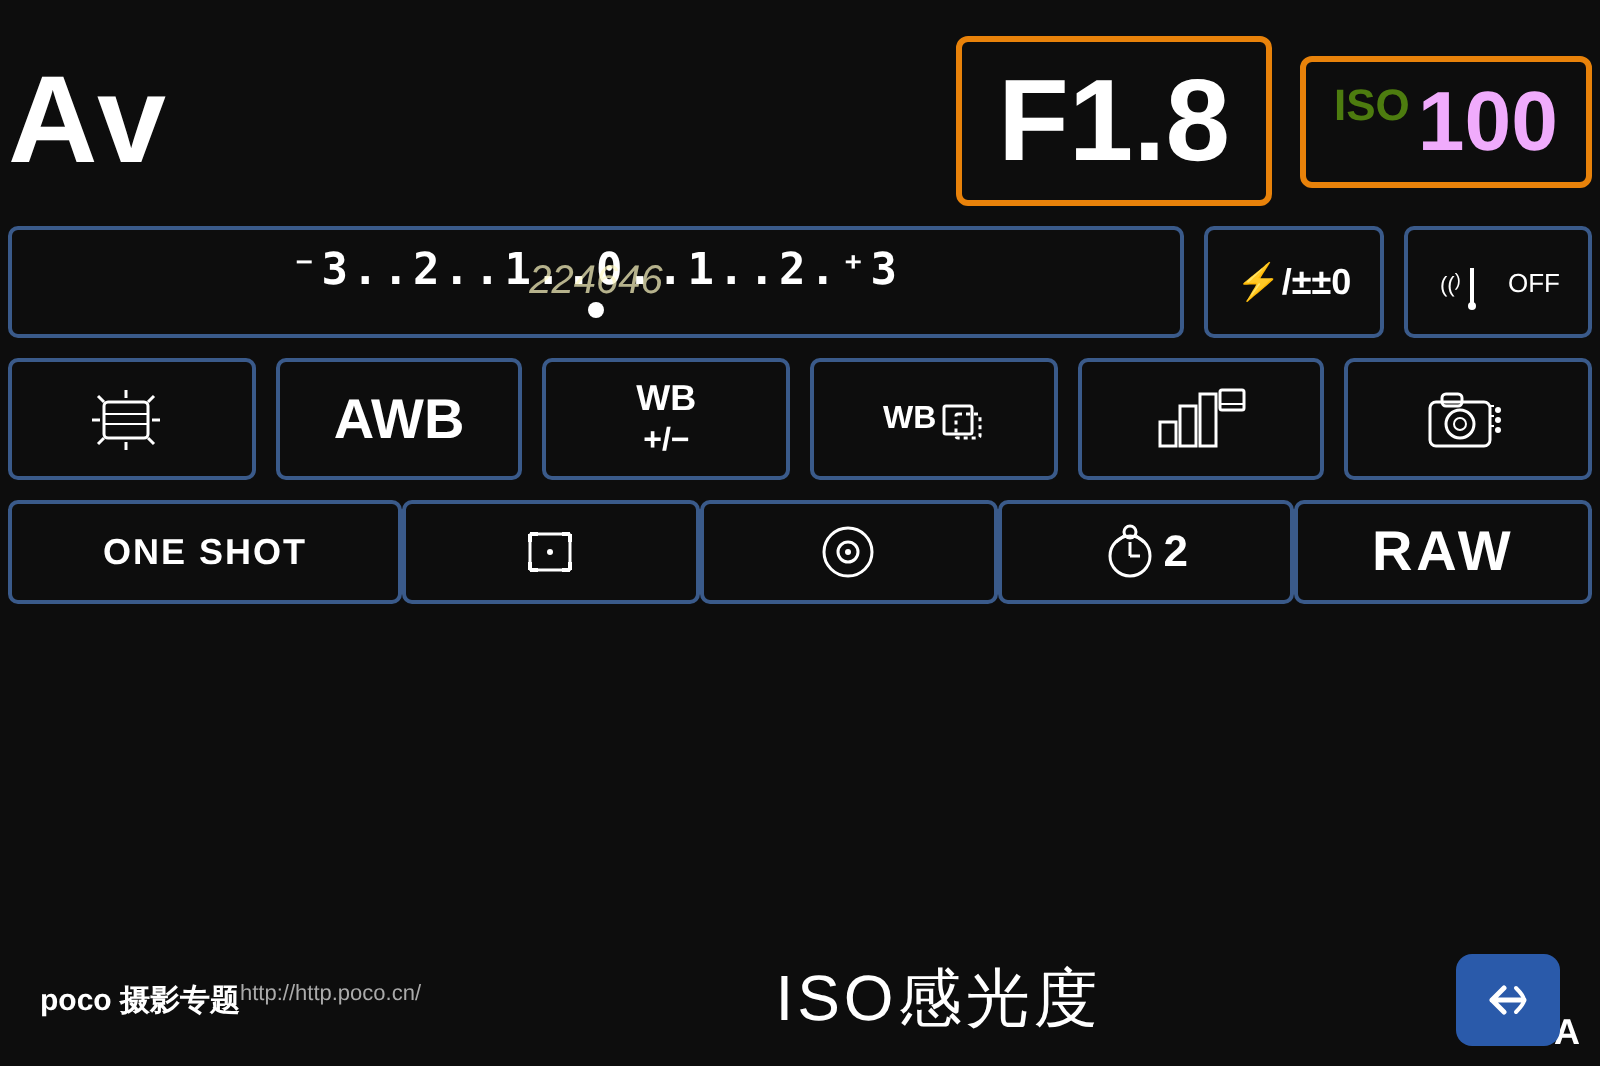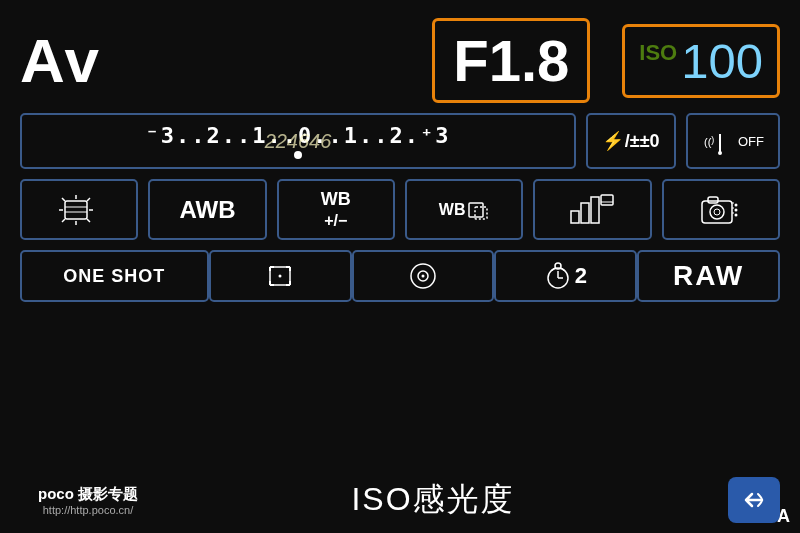--- a/index.html
+++ b/index.html
@@ -11,21 +11,21 @@
       color: white;
       overflow: hidden;
       position: relative;
     }
 
     .screen {
       width: 800px;
       height: 533px;
       background: #0d0d0d;
       position: relative;
-      padding: 18px 20px;
+      padding: 18px 4px;
     }
 
     
     .row1 {
       display: flex;
       align-items: center;
       gap: 16px;
       margin-bottom: 10px;
     }
 
@@ -38,21 +38,21 @@
     }
 
     .f-value {
       font-size: 58px;
       font-weight: bold;
       color: white;
       padding: 6px 18px;
       border: 3px solid #e8820a;
       border-radius: 6px;
       margin-left: auto;
-      margin-right: 18px;
+      margin-right: 0;
     }
 
     .iso-box {
       border: 3px solid #e8820a;
       border-radius: 6px;
       display: flex;
       align-items: center;
       padding: 6px 14px;
       gap: 4px;
     }
@@ -60,23 +60,23 @@
     .iso-label {
       font-size: 22px;
       font-weight: bold;
       color: #4d7c0f;
       vertical-align: super;
       position: relative;
       top: -8px;
     }
 
     .iso-value {
-      font-size: 49px;
-      font-weight: normal;
-      color: #7dd3fc;
+      font-size: 42px;
+      font-weight: bold;
+      color: #f0abfc;
     }
 
     
     .row2 {
       display: flex;
       gap: 10px;
       margin-bottom: 10px;
     }
 
     .exposure-box {
@@ -180,23 +180,22 @@
       left: 0;
       right: 0;
       display: flex;
       justify-content: space-between;
       align-items: center;
       padding: 0 20px;
     }
 
     .poco-logo {
       display: flex;
-      flex-direction: column;
-      align-items: center;
-      margin-left: 18px;
+      flex-direction: row;
+      align-items: flex-start;
     }
 
     .poco-title {
       font-size: 15px;
       font-weight: bold;
       color: white;
     }
 
     .poco-url {
       font-size: 11px;
@@ -283,21 +282,21 @@
         <line x1="19" y1="28" x2="19" y2="32" stroke="white" stroke-width="1.5"></line>
         <line x1="5" y1="5" x2="8" y2="8" stroke="white" stroke-width="1.5"></line>
         <line x1="30" y1="26" x2="33" y2="29" stroke="white" stroke-width="1.5"></line>
         <line x1="33" y1="5" x2="30" y2="8" stroke="white" stroke-width="1.5"></line>
         <line x1="8" y1="26" x2="5" y2="29" stroke="white" stroke-width="1.5"></line>
       </svg>
       <span style="font-size:18px; font-weight:bold; margin-left:4px; position:absolute; right:10px; bottom:6px;">A</span>
     </div>
 
     <div class="icon-box">
-      <span style="font-size:24px; font-weight:bold;">AWB</span>
+      <span style="font-size:28px; font-weight:bold;">AWB</span>
     </div>
 
     <div class="icon-box">
       <span style="font-size:18px; font-weight:bold;">WB</span>
       <span style="font-size:16px;">+/−</span>
     </div>
 
     <div class="icon-box">
       <div style="display:flex; align-items:center; gap:2px;">
         <span style="font-size:16px; font-weight:bold;">WB</span>

